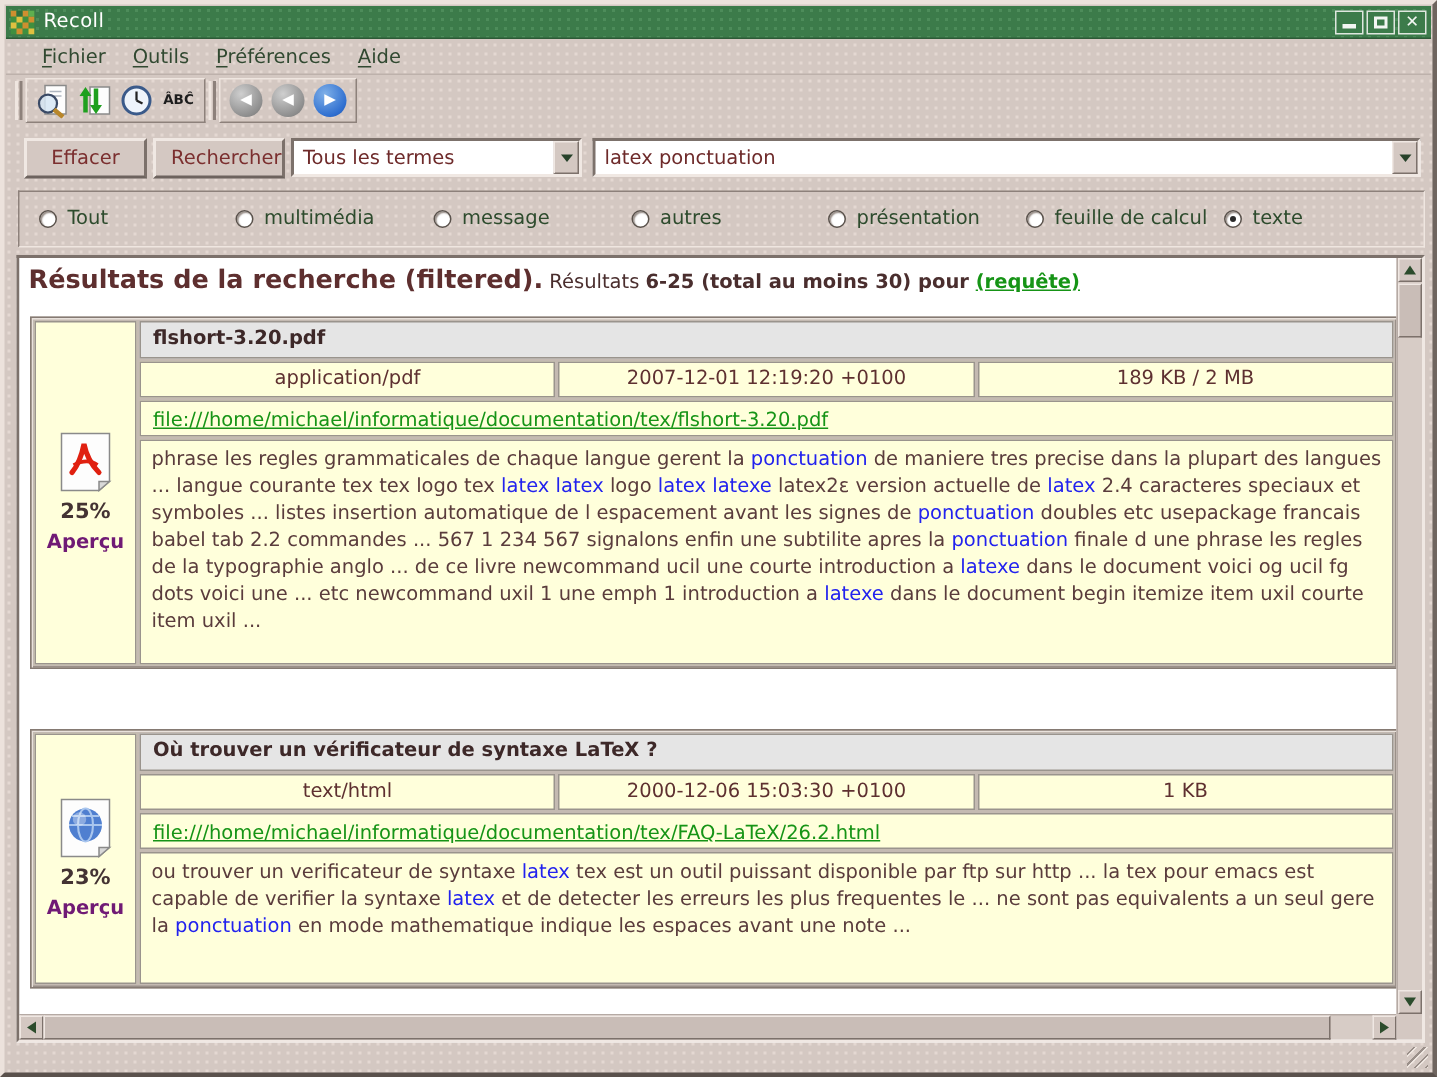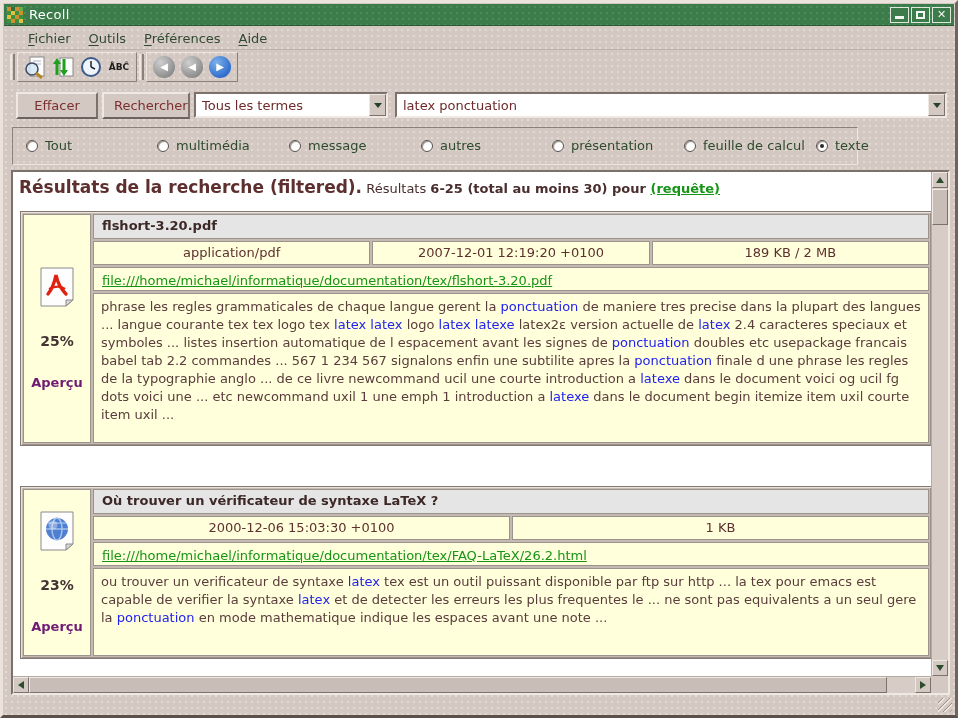--- a/index.html
+++ b/index.html
@@ -57,21 +57,21 @@
     display:flex;align-items:center;cursor:pointer;}
   #combo-mode{left:191px;width:194px;}
   #combo-query{left:392px;width:552px;}
   .combo .val{flex:1;padding:0 6px;color:#6e2a2a;white-space:nowrap;overflow:hidden;}
   .combo-arrow{width:17px;align-self:stretch;background:#d4c8c2;
     border:1px solid;border-color:#f0e8e3 #7c716b #7c716b #f0e8e3;
     display:flex;align-items:center;justify-content:center;}
   .tri-down{width:0;height:0;border-left:4px solid transparent;border-right:4px solid transparent;border-top:5px solid #27422a;}
 
   
-  .filterbox{position:absolute;left:9px;top:124px;width:846px;height:38px;
+  .filterbox{position:absolute;left:9px;top:124px;width:938px;height:38px;
     border:1px solid;border-color:#8d817b #efe6e0 #efe6e0 #8d817b;}
   .radio-item{position:absolute;top:10px;display:flex;align-items:center;gap:7px;cursor:pointer;}
   .radio-item:nth-child(1){left:13px;}
   .radio-item:nth-child(2){left:144px;}
   .radio-item:nth-child(3){left:276px;}
   .radio-item:nth-child(4){left:408px;}
   .radio-item:nth-child(5){left:539px;}
   .radio-item:nth-child(6){left:671px;}
   .radio-item:nth-child(7){left:803px;}
   .radio-circle{width:12px;height:12px;border-radius:50%;background:#fff;
@@ -88,21 +88,21 @@
   .rh-big{font-size:17px;font-weight:bold;color:#5e2f2f;}
   .rh-small{font-size:13px;color:#4a2e2e;}
   .rh-bold{font-weight:bold;}
   .rh-link{color:#169416;font-weight:bold;text-decoration:underline;cursor:pointer;}
 
   
   .result{display:flex;width:912px;margin-left:1px;background:#c4bab2;gap:2px;padding:2px;
     border:1px solid #857a73;box-shadow:1px 1px 0 #e9e2dc inset, -1px -1px 0 #9a9089 inset;}
   .result + .result{margin-top:40px;}
   .icon-cell{width:68px;flex:0 0 auto;background:#ffffdb;border:1px solid #9a948d;
-    display:flex;flex-direction:column;align-items:center;justify-content:center;gap:26px;}
+    display:flex;flex-direction:column;align-items:center;justify-content:center;gap:5px;}
   .result-main{flex:1;display:flex;flex-direction:column;gap:2px;min-width:0;}
   .r-title{background:#e5e5e5;border:1px solid #9a948d;padding:3px 8px;font-weight:bold;color:#3d2828;height:25px;}
   .r-meta{display:flex;gap:2px;}
   .r-meta > div{flex:1;background:#ffffdb;border:1px solid #9a948d;text-align:center;padding:3px 2px;color:#5e3030;height:24px;}
   .r-url{background:#ffffdb;border:1px solid #9a948d;padding:5px 8px;height:24px;white-space:nowrap;overflow:hidden;}
   .r-url a{color:#169416;text-decoration:underline;cursor:pointer;}
   .r-snippet{background:#ffffdb;border:1px solid #9a948d;padding:4px 7px;color:#5a3c3c;line-height:18px;}
   .result:nth-child(1) .r-snippet{min-height:150px;}
   .result:nth-child(2) .r-snippet{min-height:88px;}
   .r-snippet .hl{color:#2222ee;}
@@ -310,20 +310,21 @@
         <line x1="7" y1="18" x2="29" y2="18" stroke="#a9c6ee" stroke-width="1.4"></line>
         <line x1="9" y1="12" x2="27" y2="12" stroke="#a9c6ee" stroke-width="1.2"></line>
         <circle cx="14" cy="14" r="4.5" fill="#ffffff" fill-opacity="0.35"></circle>
       </svg>
       <span class="pct">23%</span>
       <a class="preview-link">Aperçu</a>
     </div>
     <div class="result-main">
       <div class="r-title">Où trouver un vérificateur de syntaxe LaTeX ?</div>
       <div class="r-meta">
+        <div>text/html</div>
         <div>2000-12-06 15:03:30 +0100</div>
         <div>1 KB</div>
       </div>
       <div class="r-url"><a>file:///home/michael/informatique/documentation/tex/FAQ-LaTeX/26.2.html</a></div>
       <div class="r-snippet"><span>ou trouver un verificateur de syntaxe </span><span class="hl">latex</span><span> tex est un outil puissant disponible par ftp sur http ... la tex pour emacs est capable de verifier la syntaxe </span><span class="hl">latex</span><span> et de detecter les erreurs les plus frequentes le ... ne sont pas equivalents a un seul gere la </span><span class="hl">ponctuation</span><span> en mode mathematique indique les espaces avant une note ...</span></div>
     </div>
   </div>
         </div>
     </div>
 

